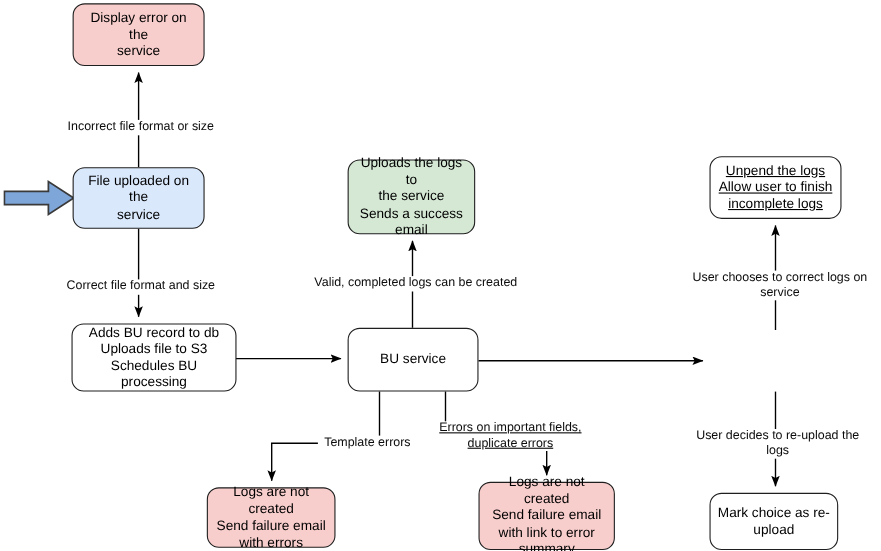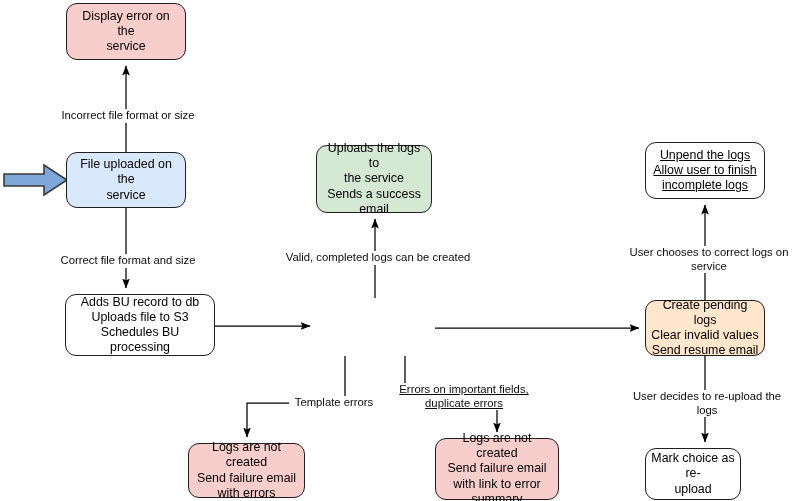--- a/index.html
+++ b/index.html
@@ -114,39 +114,37 @@
 
   <div class="node" style="left:65px; top:294px; width:150px; height:62px; background:#ffffff;">Adds BU record to db
 Uploads file to S3
 Schedules BU processing</div>
 
   <div class="node" style="left:316px; top:145px; width:116px; height:68px; background:#d5e8d4;">Uploads the logs to
 the service
 Sends a success
 email</div>
 
+  <div class="node" style="left:316px; top:298px; width:119px; height:58px; background:#ffffff;">BU service</div>
 
   <div class="node" style="left:645px; top:142px; width:120px; height:57px; background:#ffffff;text-decoration:underline;">Unpend the logs
 Allow user to finish
 incomplete logs</div>
 
-  <div class="node" style="left:645px; top:300px; width:120px; height:56px; background:#ffe6cc;">Create pending logs
-Clear invalid values
-Send resume email</div>
 
   <div class="node" style="left:188px; top:443px; width:117px; height:55px; background:#f8cecc;">Logs are not created
 Send failure email
 with errors</div>
 
   <div class="node" style="left:435px; top:438px; width:124px; height:62px; background:#f8cecc;">Logs are not created
 Send failure email
 with link to error
 summary</div>
 
-  <div class="node" style="left:645px; top:448px; width:96px; height:52px; background:#ffffff;text-align:center;">Mark choice as re-
+  <div class="node" style="left:645px; top:448px; width:117px; height:52px; background:#ffffff;text-align:center;">Mark choice as re-
 upload</div>
 
   <div class="edge-label" style="left:56px; top:109px; width:140px;">Incorrect file format or size</div>
 
   <div class="edge-label" style="left:56px; top:254px; width:140px;">Correct file format and size</div>
 
   <div class="edge-label" style="left:281px; top:251px; width:190px;">Valid, completed logs can be created</div>
 
   <div class="edge-label" style="left:610px; top:246px; width:194px;">User chooses to correct logs on service</div>
 

